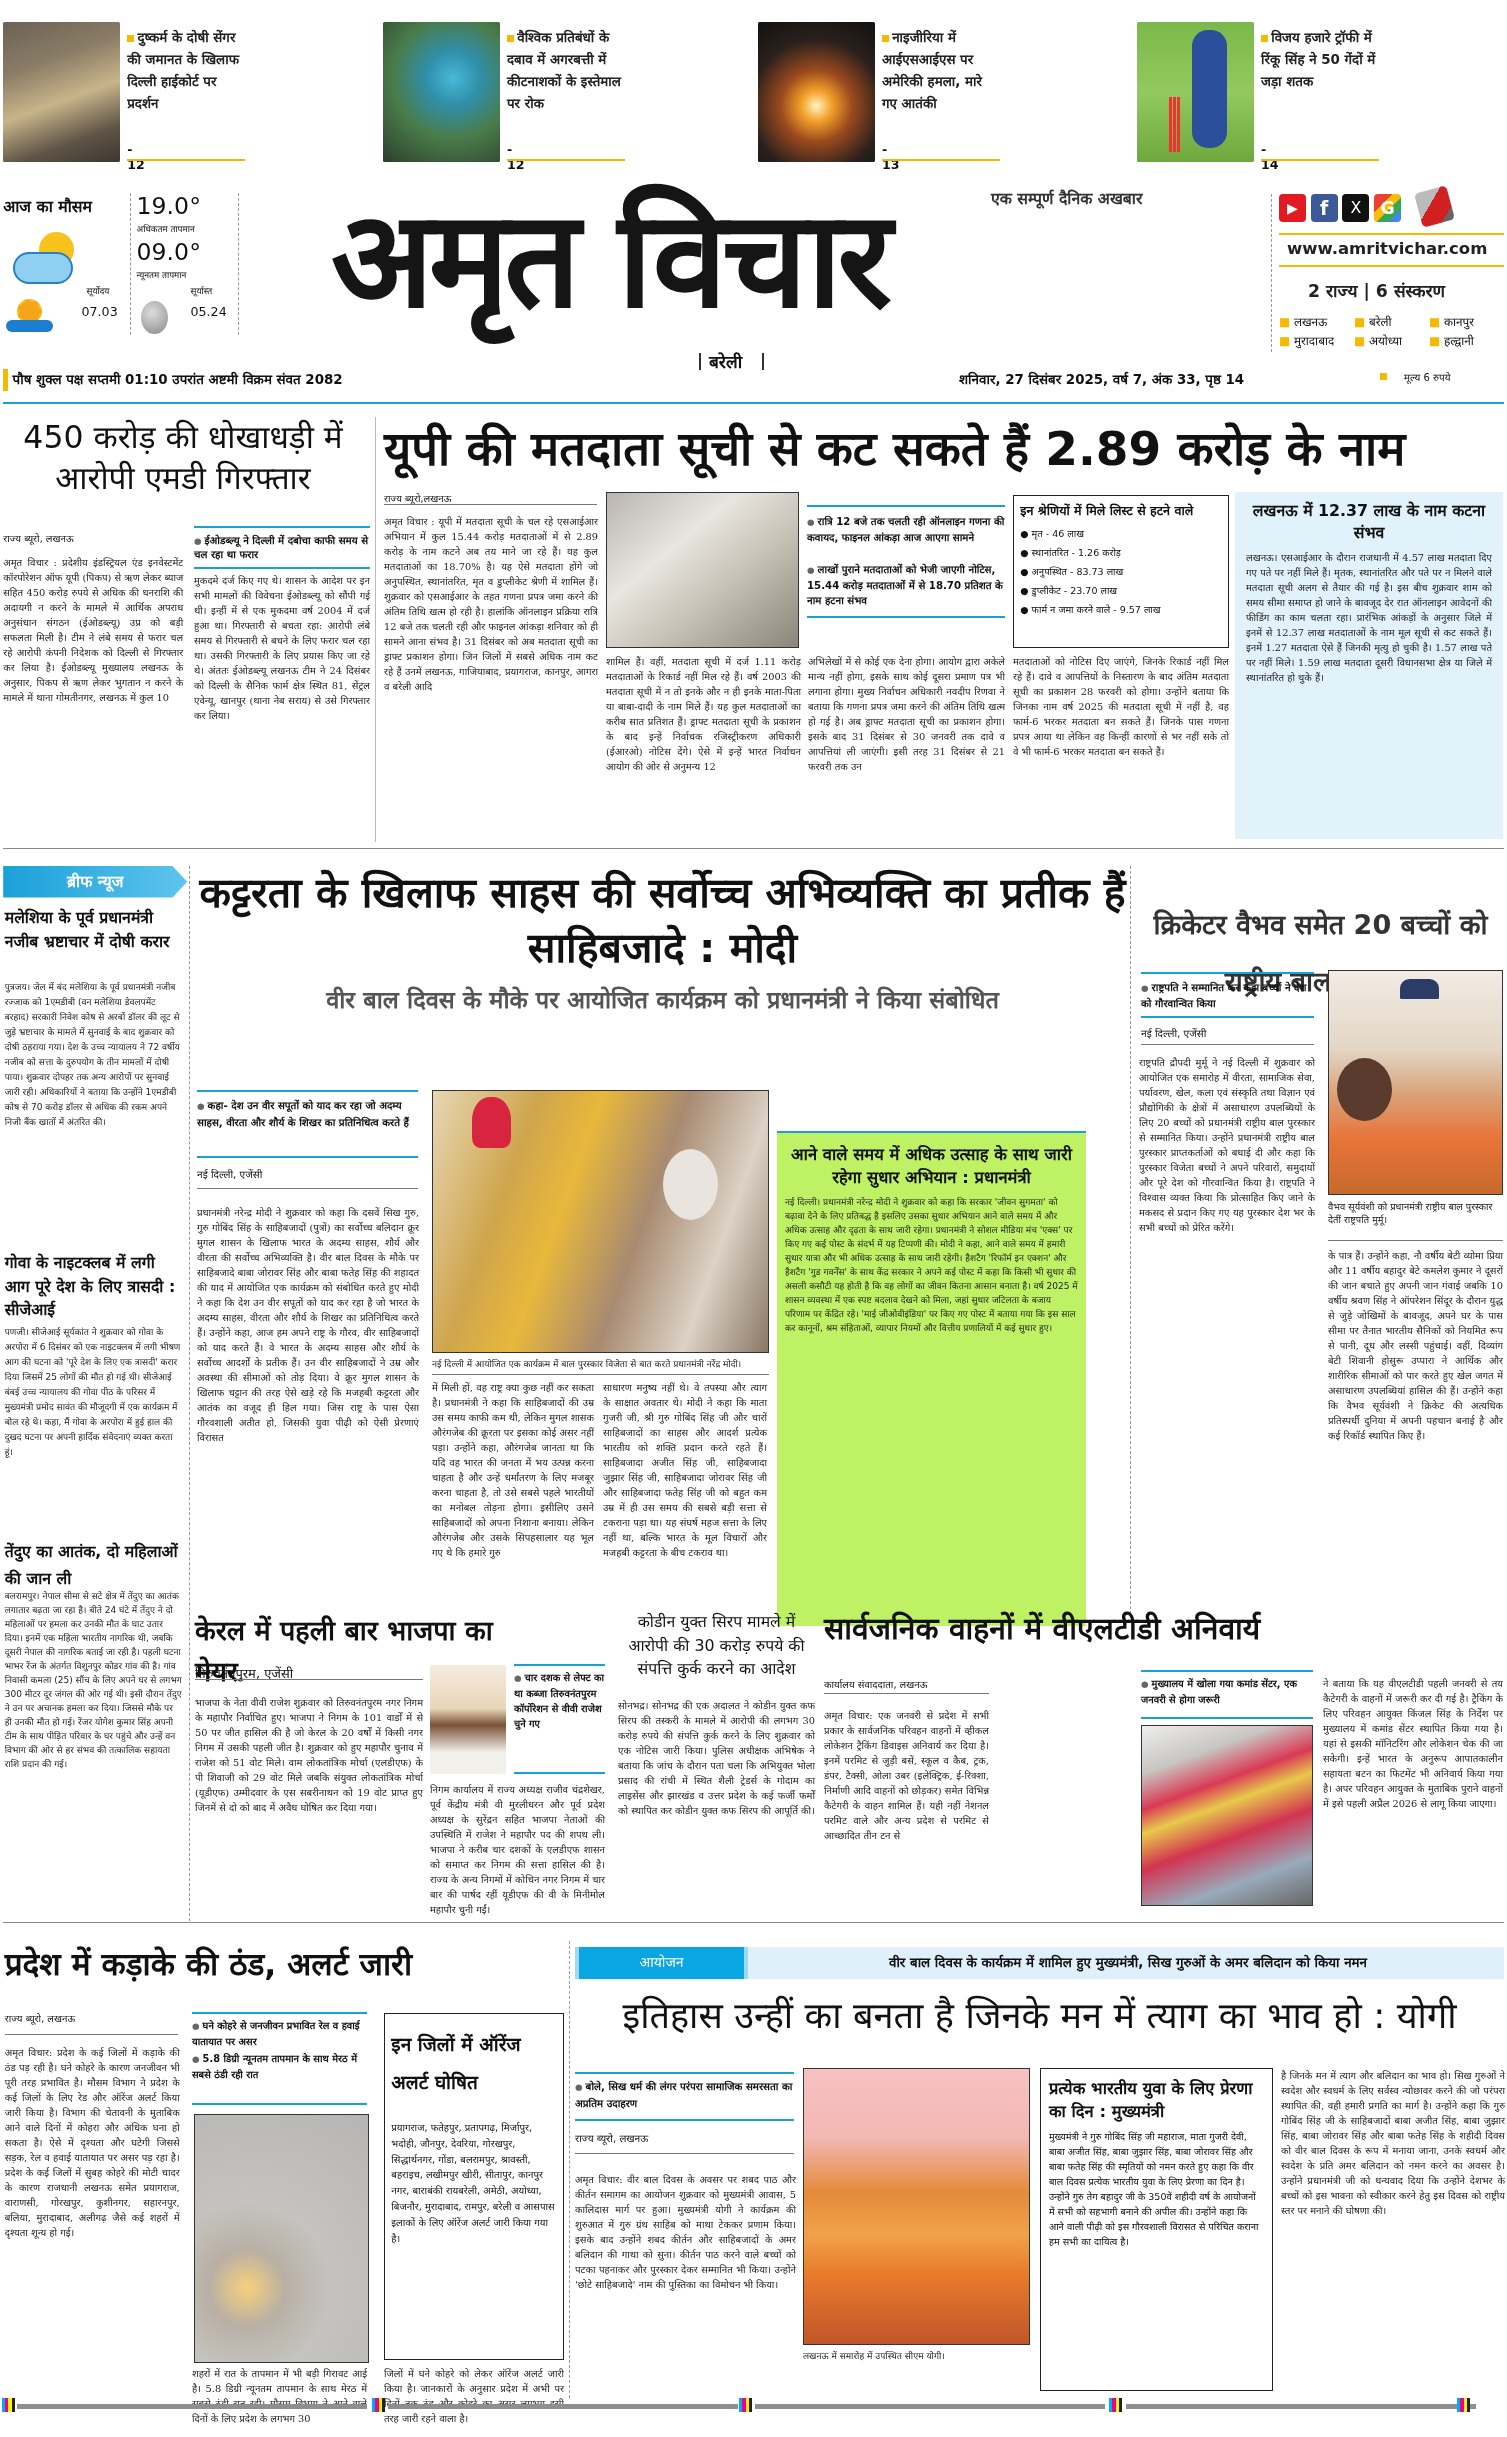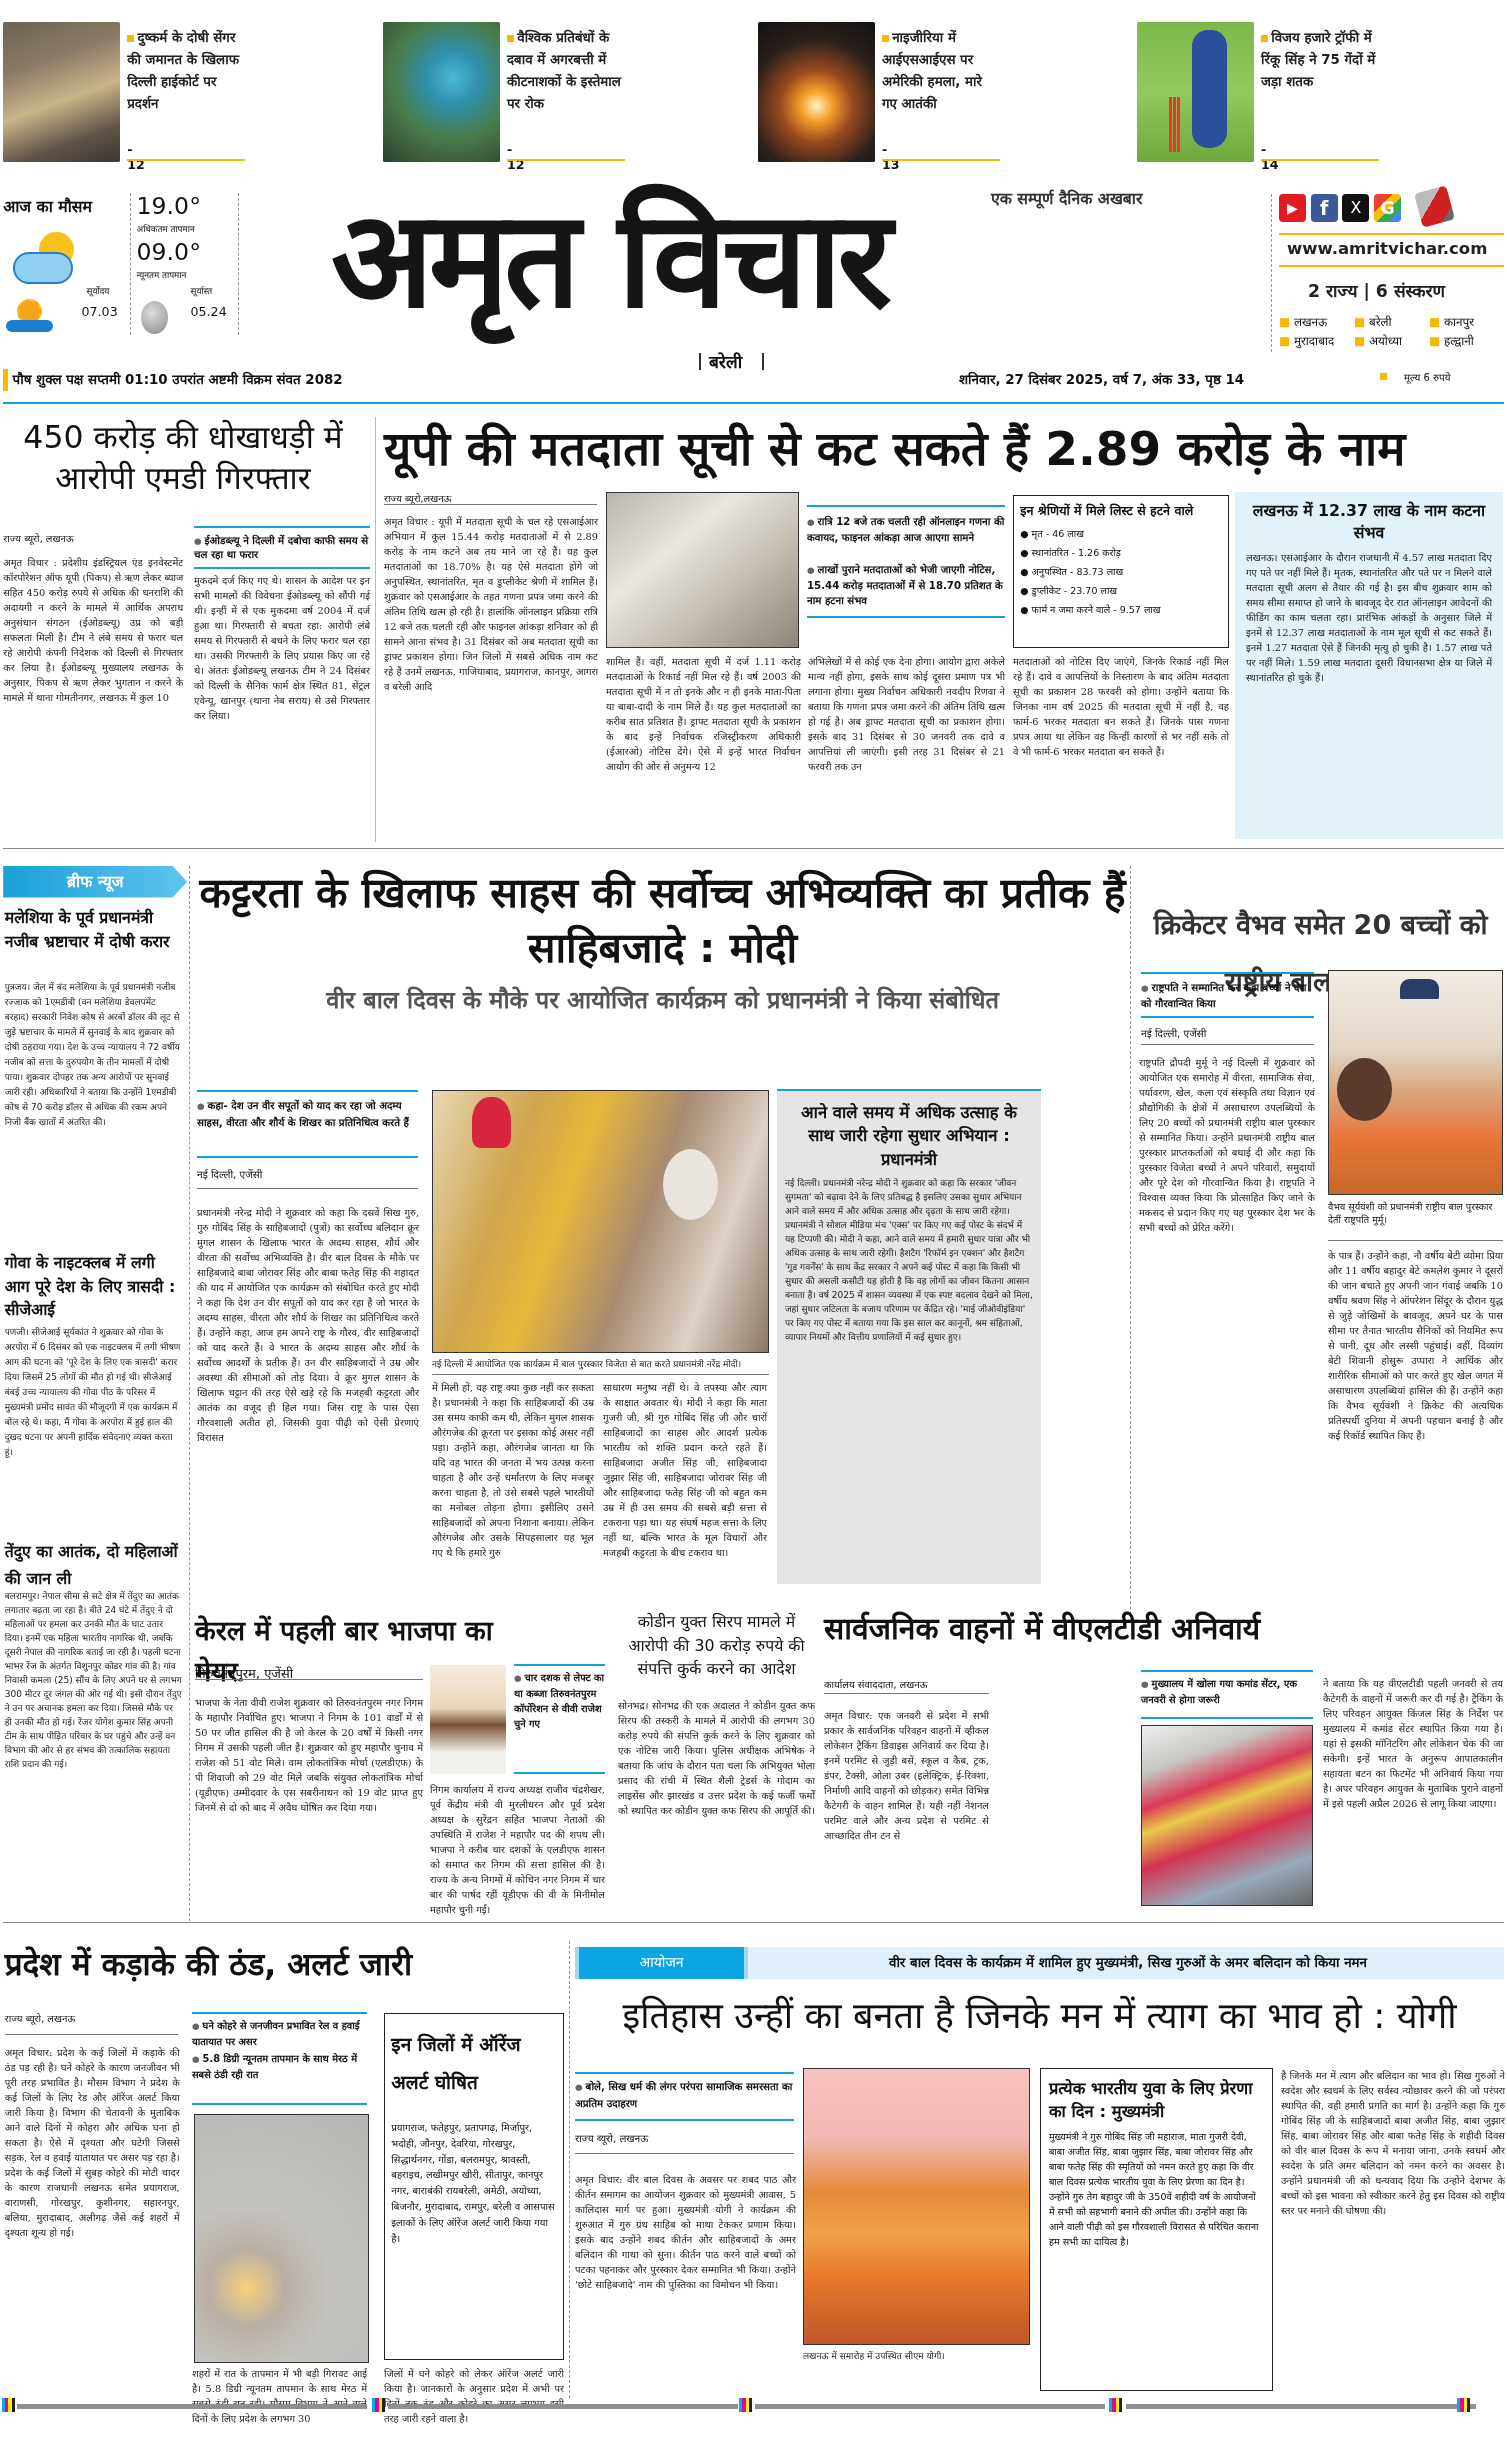--- a/index.html
+++ b/index.html
@@ -45,21 +45,21 @@
   <div class="img" style="background:radial-gradient(circle at 50% 60%,#fff4c0 0%,#f3a02a 15%,#9b4a1e 35%,#2a201c 65%,#111 100%)"></div>
   <div class="txt">नाइजीरिया में आईएसआईएस पर अमेरिकी हमला, मारे गए आतंकी</div>
   <div class="pg">- 13</div>
   <div class="uline"></div>
 </div>
 <div class="teaser" style="left:1137px">
   <div class="img" style="background:linear-gradient(180deg,#7bb84a 0%,#93c95e 50%,#6ea83d 100%)">
     <div style="position:absolute;left:55px;top:7.9px;width:35px;height:118px;background:#2c4f9c;border-radius:15.8px"></div>
     <div style="position:absolute;left:31.5px;top:75px;width:11px;height:55px;background:repeating-linear-gradient(90deg,#e33 0 3.2px,transparent 3.2px 3.9px)"></div>
   </div>
-  <div class="txt">विजय हजारे ट्रॉफी में रिंकू सिंह ने 75 गेंदों में जड़ा शतक</div>
+  <div class="txt">विजय हजारे ट्रॉफी में रिंकू सिंह ने 50 गेंदों में जड़ा शतक</div>
   <div class="pg">- 14</div>
   <div class="uline"></div>
 </div>
 
 <div class="weather">
   <div class="abs" style="left:1.6px;top:0;font-size:15.8px;font-weight:bold">आज का मौसम</div>
   <div class="abs" style="left:7.9px;top:35px;width:69px;height:55px">
     <div style="position:absolute;left:30px;top:1.6px;width:35px;height:35px;border-radius:50%;background:#f6c21b"></div>
     <div style="position:absolute;left:3.2px;top:22px;width:60px;height:31.5px;border-radius:17.3px;background:#8fd0f0;border:2.4px solid #2a7fc2"></div>
   </div>
@@ -172,21 +172,21 @@
 <div class="photo" style="left:432px;top:1090px;width:337px;height:263px;background:linear-gradient(110deg,#e7d7b5 0%,#cfa54d 25%,#e8b83b 40%,#a88a70 60%,#dcd2c6 80%,#8a7866 100%)">
   <div style="position:absolute;left:39px;top:6.3px;width:39px;height:51px;border-radius:45% 45% 20% 20%;background:#d8253f"></div>
   <div style="position:absolute;left:230px;top:58px;width:55px;height:71px;border-radius:50%;background:#e9e4dd"></div>
 </div>
 <div class="abs caption" style="left:432px;top:1358px;width:337px;font-size:9px">नई दिल्ली में आयोजित एक कार्यक्रम में बाल पुरस्कार विजेता से बात करते प्रधानमंत्री नरेंद्र मोदी।</div>
 <div class="abs thin-rule" style="left:432px;top:1374px;width:337px"></div>
 <div class="abs col-text" style="left:197px;top:1205px;width:222px">प्रधानमंत्री नरेन्द्र मोदी ने शुक्रवार को कहा कि दसवें सिख गुरु, गुरु गोबिंद सिंह के साहिबजादों (पुत्रों) का सर्वोच्च बलिदान क्रूर मुगल शासन के खिलाफ भारत के अदम्य साहस, शौर्य और वीरता की सर्वोच्च अभिव्यक्ति है। वीर बाल दिवस के मौके पर साहिबजादे बाबा जोरावर सिंह और बाबा फतेह सिंह की शहादत की याद में आयोजित एक कार्यक्रम को संबोधित करते हुए मोदी ने कहा कि देश उन वीर सपूतों को याद कर रहा है जो भारत के अदम्य साहस, वीरता और शौर्य के शिखर का प्रतिनिधित्व करते हैं। उन्होंने कहा, आज हम अपने राष्ट्र के गौरव, वीर साहिबजादों को याद करते हैं। वे भारत के अदम्य साहस और शौर्य के सर्वोच्च आदर्शों के प्रतीक हैं। उन वीर साहिबजादों ने उम्र और अवस्था की सीमाओं को तोड़ दिया। वे क्रूर मुगल शासन के खिलाफ चट्टान की तरह ऐसे खड़े रहे कि मजहबी कट्टरता और आतंक का वजूद ही हिल गया। जिस राष्ट्र के पास ऐसा गौरवशाली अतीत हो, जिसकी युवा पीढ़ी को ऐसी प्रेरणाएं विरासत</div>
 <div class="abs col-text" style="left:432px;top:1380px;width:162px">में मिली हों, वह राष्ट्र क्या कुछ नहीं कर सकता है। प्रधानमंत्री ने कहा कि साहिबजादों की उम्र उस समय काफी कम थी, लेकिन मुगल शासक औरंगजेब की क्रूरता पर इसका कोई असर नहीं पड़ा। उन्होंने कहा, औरंगजेब जानता था कि यदि वह भारत की जनता में भय उत्पन्न करना चाहता है और उन्हें धर्मांतरण के लिए मजबूर करना चाहता है, तो उसे सबसे पहले भारतीयों का मनोबल तोड़ना होगा। इसीलिए उसने साहिबजादों को अपना निशाना बनाया। लेकिन औरंगजेब और उसके सिपहसालार यह भूल गए थे कि हमारे गुरु</div>
 <div class="abs col-text" style="left:603px;top:1380px;width:164px">साधारण मनुष्य नहीं थे। वे तपस्या और त्याग के साक्षात अवतार थे। मोदी ने कहा कि माता गुजरी जी, श्री गुरु गोबिंद सिंह जी और चारों साहिबजादों का साहस और आदर्श प्रत्येक भारतीय को शक्ति प्रदान करते रहते हैं। साहिबजादा अजीत सिंह जी, साहिबजादा जुझार सिंह जी, साहिबजादा जोरावर सिंह जी और साहिबजादा फतेह सिंह जी को बहुत कम उम्र में ही उस समय की सबसे बड़ी सत्ता से टकराना पड़ा था। यह संघर्ष महज सत्ता के लिए नहीं था, बल्कि भारत के मूल विचारों और मजहबी कट्टरता के बीच टकराव था।</div>
 
-<div class="abs" style="left:777px;top:1089px;width:264px;height:495px;background:#e5e5e5">
+<div class="abs" style="left:777px;top:1131px;width:309px;height:495px;background:#bef264">
   <div class="blue-rule" style="height:2.4px"></div>
   <div class="hl" style="padding:9.5px 11px 4.7px;font-size:16.5px;line-height:23.6px;text-align:center">आने वाले समय में अधिक उत्साह के साथ जारी रहेगा सुधार अभियान : प्रधानमंत्री</div>
   <div class="col-text" style="padding:0 7.9px;font-family:'DejaVu Sans',sans-serif;font-size:9px;line-height:14px;text-align:left">नई दिल्ली। प्रधानमंत्री नरेन्द्र मोदी ने शुक्रवार को कहा कि सरकार 'जीवन सुगमता' को बढ़ावा देने के लिए प्रतिबद्ध है इसलिए उसका सुधार अभियान आने वाले समय में और अधिक उत्साह और दृढ़ता के साथ जारी रहेगा। प्रधानमंत्री ने सोशल मीडिया मंच 'एक्स' पर किए गए कई पोस्ट के संदर्भ में यह टिप्पणी की। मोदी ने कहा, आने वाले समय में हमारी सुधार यात्रा और भी अधिक उत्साह के साथ जारी रहेगी। हैशटैग 'रिफॉर्म इन एक्शन' और हैशटैग 'गुड गवर्नेंस' के साथ केंद्र सरकार ने अपने कई पोस्ट में कहा कि किसी भी सुधार की असली कसौटी यह होती है कि वह लोगों का जीवन कितना आसान बनाता है। वर्ष 2025 में शासन व्यवस्था में एक स्पष्ट बदलाव देखने को मिला, जहां सुधार जटिलता के बजाय परिणाम पर केंद्रित रहे। 'माई जीओवीइंडिया' पर किए गए पोस्ट में बताया गया कि इस साल कर कानूनों, श्रम संहिताओं, व्यापार नियमों और वित्तीय प्रणालियों में कई सुधार हुए।</div>
 </div>
 <div class="dash-v" style="left:1130px;top:866px;height:748px;border-left:1.2px dashed #999"></div>
 
 <div class="abs hl" style="left:1137px;top:896px;width:367px;font-size:27px;line-height:57px;color:#333;text-align:center">क्रिकेटर वैभव समेत 20 बच्चों को राष्ट्रीय बाल पुरस्कार</div>
 <div class="abs blue-rule" style="left:1141px;top:972px;width:173px;height:2.4px"></div>
 <div class="abs pt-bullet" style="left:1141px;top:980px;width:173px;font-size:10.2px;line-height:15px">राष्ट्रपति ने सम्मानित कर कहा बच्चों ने देश को गौरवान्वित किया</div>
 <div class="abs blue-rule" style="left:1141px;top:1016px;width:173px;height:2.4px"></div>

